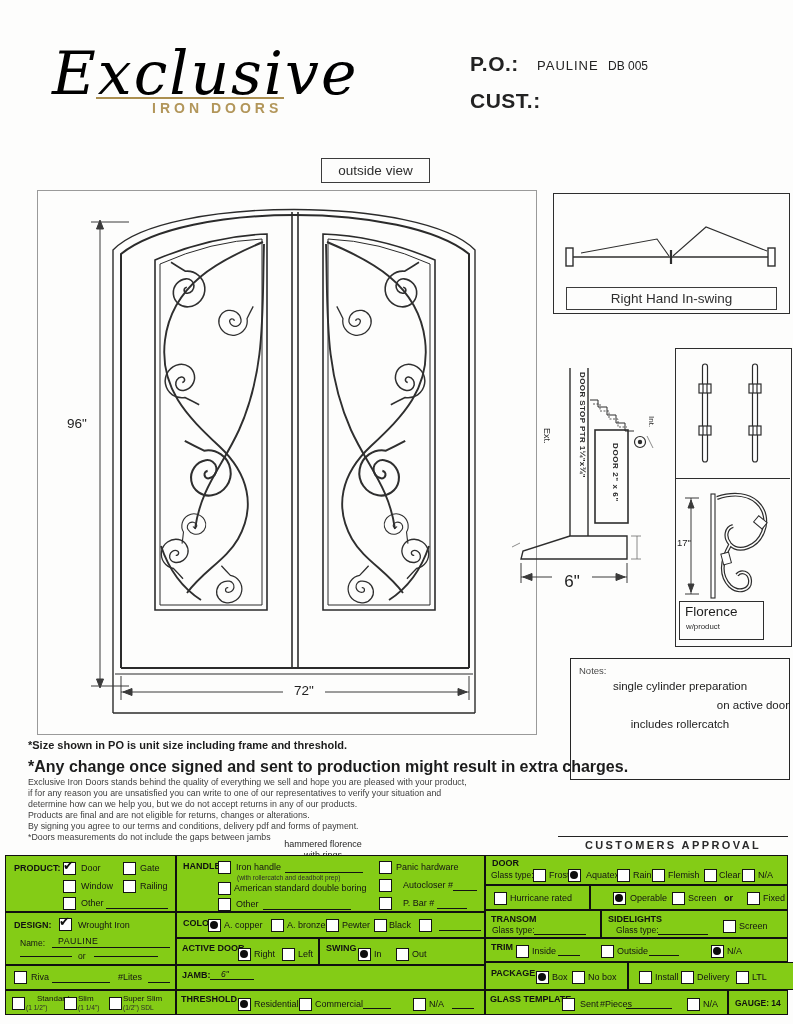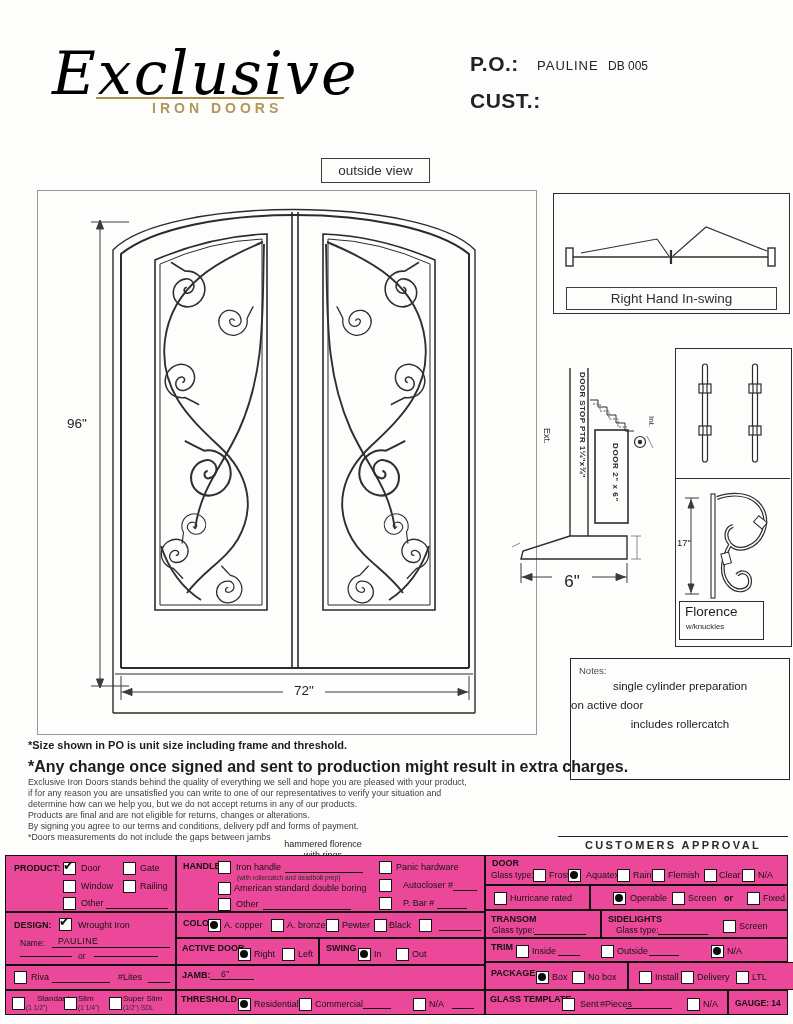--- a/index.html
+++ b/index.html
@@ -14,21 +14,21 @@
   .logo-sub{position:absolute;left:152px;top:100px;font-size:14px;letter-spacing:4px;color:#b2965a;font-weight:bold}
   .logo-line{position:absolute;left:96px;top:97px;width:188px;border-top:2px solid #ab8f50}
   
   .po-lbl{font-size:21px;font-weight:600;color:#222;letter-spacing:.5px}
   
   .frame{position:absolute;border:1px solid #9a9a9a}
   .boxlbl{position:absolute;border:1.5px solid #3c3c3c;text-align:center;color:#2e2e2e;background:#fdfdfc}
   
   .vtext{position:absolute;transform-origin:0 0;transform:rotate(90deg);white-space:nowrap;color:#2a2a2a}
   
-  .cell{position:absolute;border:1.7px solid #101010;box-sizing:border-box;background:#ec4899}
+  .cell{position:absolute;border:1.7px solid #101010;box-sizing:border-box;background:#84cc16}
   .lbl{position:absolute;font-weight:bold;font-size:9px;white-space:nowrap;color:#111}
   .opt{position:absolute;font-size:9px;white-space:nowrap;color:#131313}
   .tiny{position:absolute;font-size:6.6px;white-space:nowrap;color:#2b2b2b}
   .cb{position:absolute;width:11px;height:11px;border:1.6px solid #131313;background:#fff}
   .cb[data-checked="tick"]::after{content:"\2714";position:absolute;left:-1px;top:-5px;font-size:13px;color:#0d0d0d}
   .cb[data-checked="dot"]::after{content:"";position:absolute;left:1.3px;top:1.3px;width:8px;height:8px;border-radius:50%;background:#0d0d0d}
   .blank{position:absolute;border-bottom:1.4px solid #131313}
   .dim{position:absolute;font-size:13.5px;color:#222;text-align:center;background:#fdfdfc}
   .fineprint{position:absolute;font-size:8.8px;color:#3d3d3d;white-space:nowrap}
 </style>
@@ -197,27 +197,27 @@
       <line x1="16" y1="150" x2="16" y2="246"></line>
       <line x1="10" y1="150" x2="24" y2="150"></line>
       <line x1="10" y1="246" x2="24" y2="246"></line>
       <path d="M16,152 l-3,8 l6,0 Z"></path>
         <path d="M16,244 l-3,-8 l6,0 Z"></path>
     </g>
   </svg>
   <div class="abs" style="left:677px;top:537px;font-size:9.5px;color:#222">17"</div>
   <div class="abs" style="left:679px;top:601px;width:83px;height:37px;border:1.4px solid #2e2e2e;background:#fdfdfc">
     <div class="abs" style="left:5px;top:2px;font-size:13.5px;color:#1e1e1e">Florence</div>
-    <div class="abs" style="left:6px;top:20px;font-size:7.8px;color:#2a2a2a">w/knuckles</div>
+    <div class="abs" style="left:6px;top:20px;font-size:7.8px;color:#2a2a2a">w/product</div>
   </div>
 
   <div class="abs" style="left:570px;top:658px;width:218px;height:120px;border:1.6px solid #262626;background:#fdfdfc">
     <div class="abs" style="left:8px;top:6px;font-size:9.5px;color:#4a4a4a">Notes:</div>
     <div class="abs" style="left:0;top:21px;width:218px;text-align:center;font-size:11.5px">single  cylinder preparation</div>
-    <div class="abs" style="left:0;top:40px;width:218px;text-align:left;font-size:11.5px">on active door</div>
+    <div class="abs" style="left:0;top:40px;width:218px;text-align:right;font-size:11.5px">on active door</div>
     <div class="abs" style="left:0;top:59px;width:218px;text-align:center;font-size:11.5px">includes rollercatch</div>
   </div>
 
   <div class="abs b" style="left:28px;top:739px;font-size:11px;white-space:nowrap">*Size shown in PO is unit size including frame and threshold.</div>
   <div class="abs b" style="left:28px;top:758px;font-size:16px;white-space:nowrap">*Any change once signed and sent to production might result in extra charges.</div>
   <div class="fineprint" style="left:28px;top:777px">Exclusive Iron Doors stands behind the quality of everything we sell and hope you are pleased with your product,</div>
   <div class="fineprint" style="left:28px;top:788px">if for any reason you are unsatisfied you can write to one of our representatives to verify your situation and</div>
   <div class="fineprint" style="left:28px;top:799px">determine how can we help you, but we do not accept returns in any of our products.</div>
   <div class="fineprint" style="left:28px;top:810px">Products are final and are not eligible for returns, changes or alterations.</div>
   <div class="fineprint" style="left:28px;top:821px">By signing you agree to our terms and conditions, delivery pdf and forms of payment.</div>

